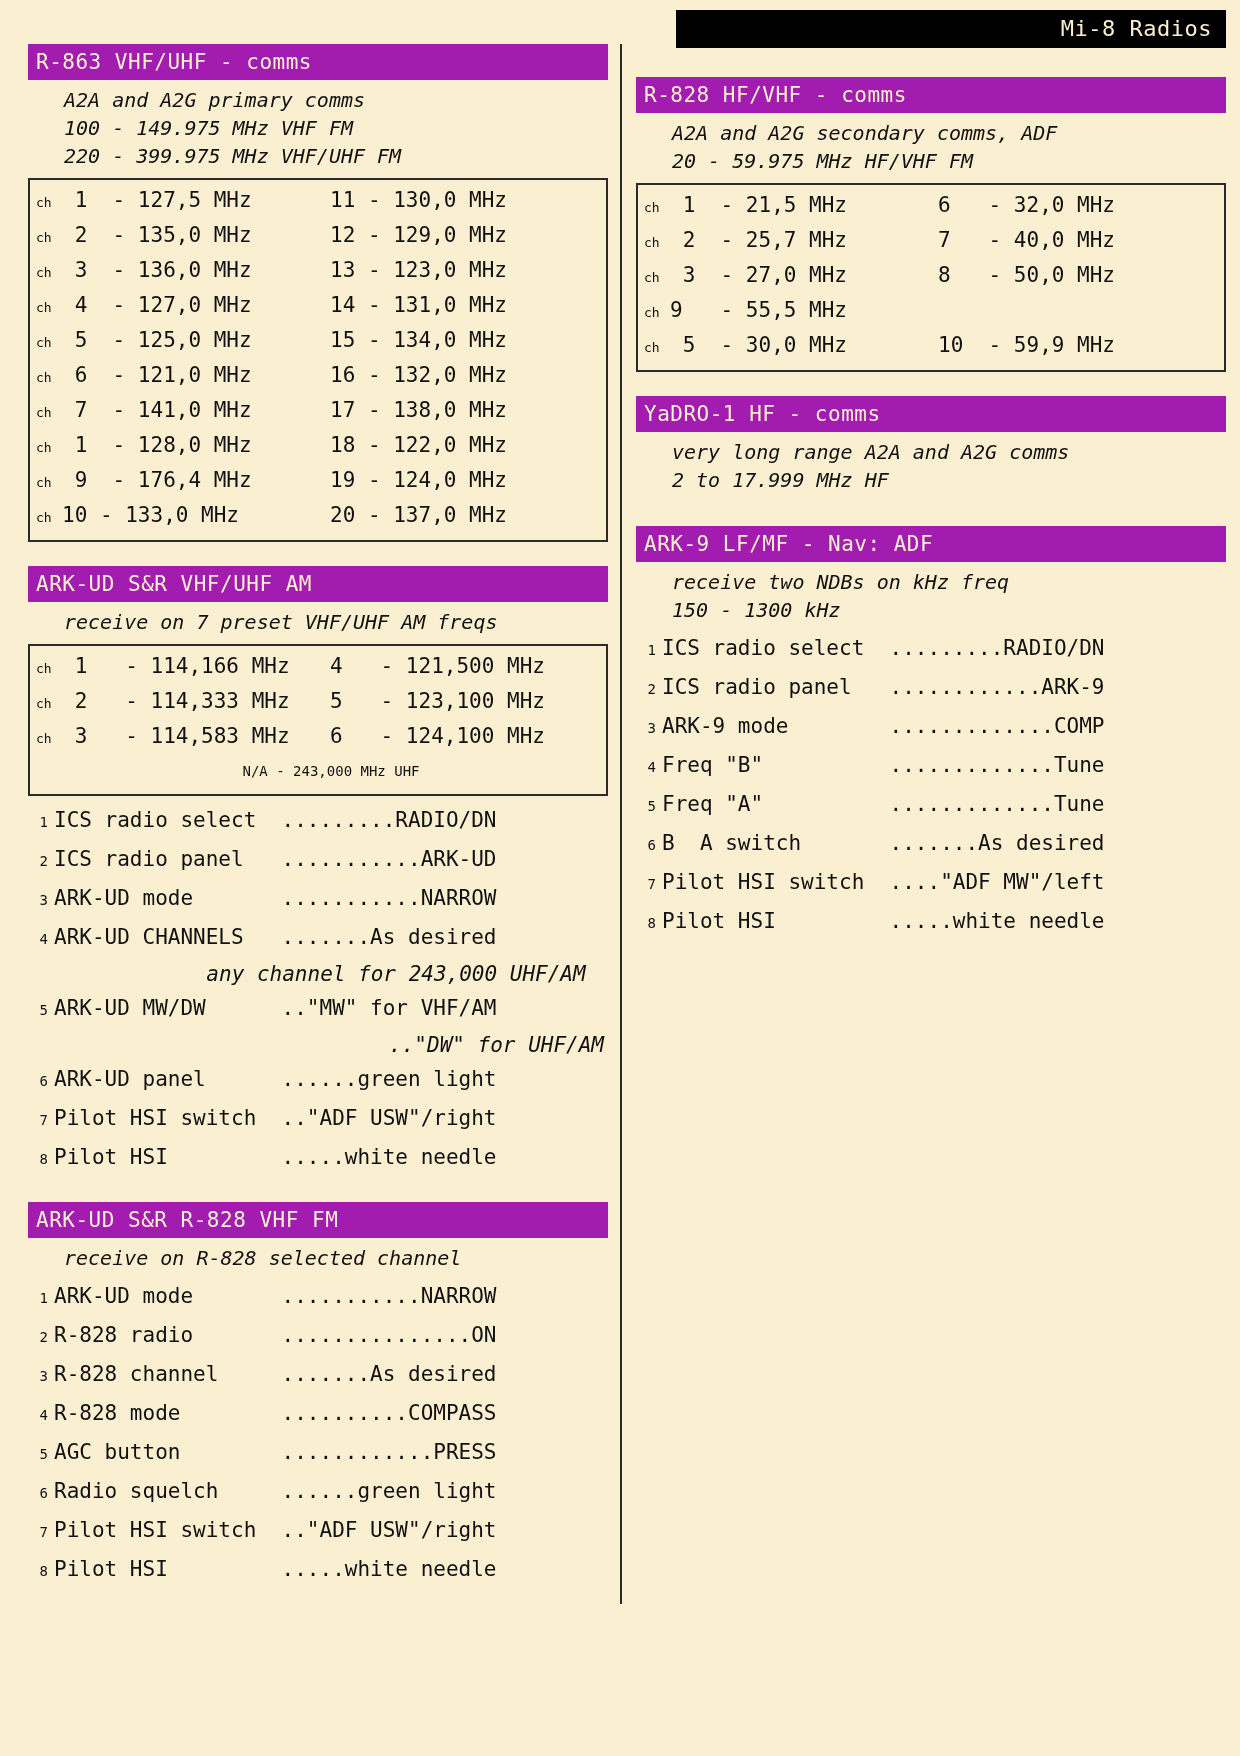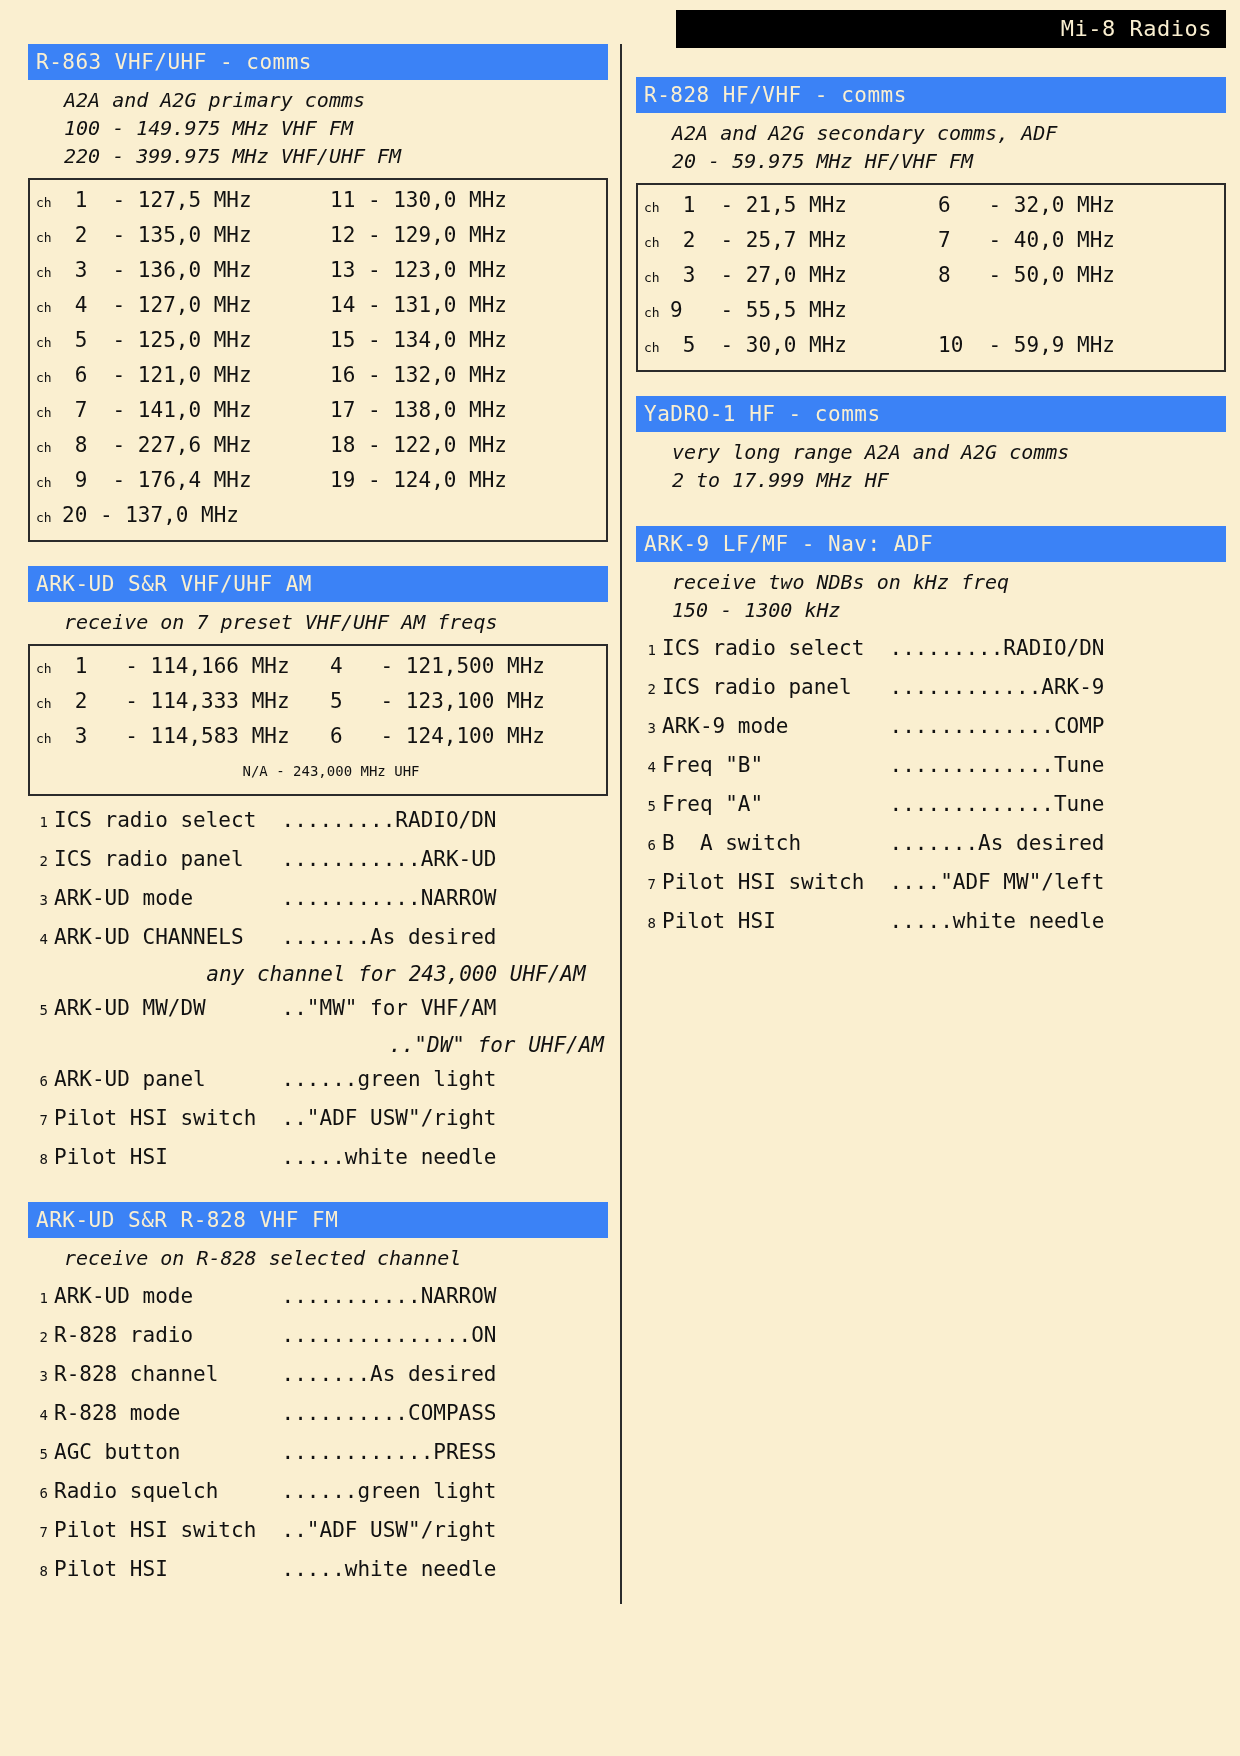--- a/index.html
+++ b/index.html
@@ -54,21 +54,21 @@
   .divider {
     position: absolute;
     left: 620px;
     top: 44px;
     width: 2px;
     height: 1560px;
     background: #2b2b2b;
   }
   
   .sec-head {
-    background: #3b82f6;
+    background: #a21caf;
     color: #faefd0;
     font-size: 21px;
     line-height: 30px;
     padding: 3px 16px 3px 8px;
     margin-bottom: 6px;
     letter-spacing: 0.5px;
   }
   .sec {
     margin-bottom: 24px;
   }
@@ -194,30 +194,31 @@
           <span class="chcell a"> 6  - 121,0 MHz</span>
           <span class="chcell b">16 - 132,0 MHz</span>
         </div>
         <div class="chrow">
           <span class="chlbl">ch</span>
           <span class="chcell a"> 7  - 141,0 MHz</span>
           <span class="chcell b">17 - 138,0 MHz</span>
         </div>
         <div class="chrow">
           <span class="chlbl">ch</span>
-          <span class="chcell a"> 8  - 227,6 MHz</span>
+          <span class="chcell a"> 1  - 128,0 MHz</span>
           <span class="chcell b">18 - 122,0 MHz</span>
         </div>
         <div class="chrow">
           <span class="chlbl">ch</span>
           <span class="chcell a"> 9  - 176,4 MHz</span>
           <span class="chcell b">19 - 124,0 MHz</span>
         </div>
         <div class="chrow">
           <span class="chlbl">ch</span>
+          <span class="chcell a">10 - 133,0 MHz</span>
           <span class="chcell b">20 - 137,0 MHz</span>
         </div>
       </div>
     </div>
 
     <div class="sec">
       <div class="sec-head">ARK-UD S&amp;R VHF/UHF AM</div>
       <div class="sub">receive on 7 preset VHF/UHF AM freqs</div>
       <div class="chbox">
         <div class="chrow">

